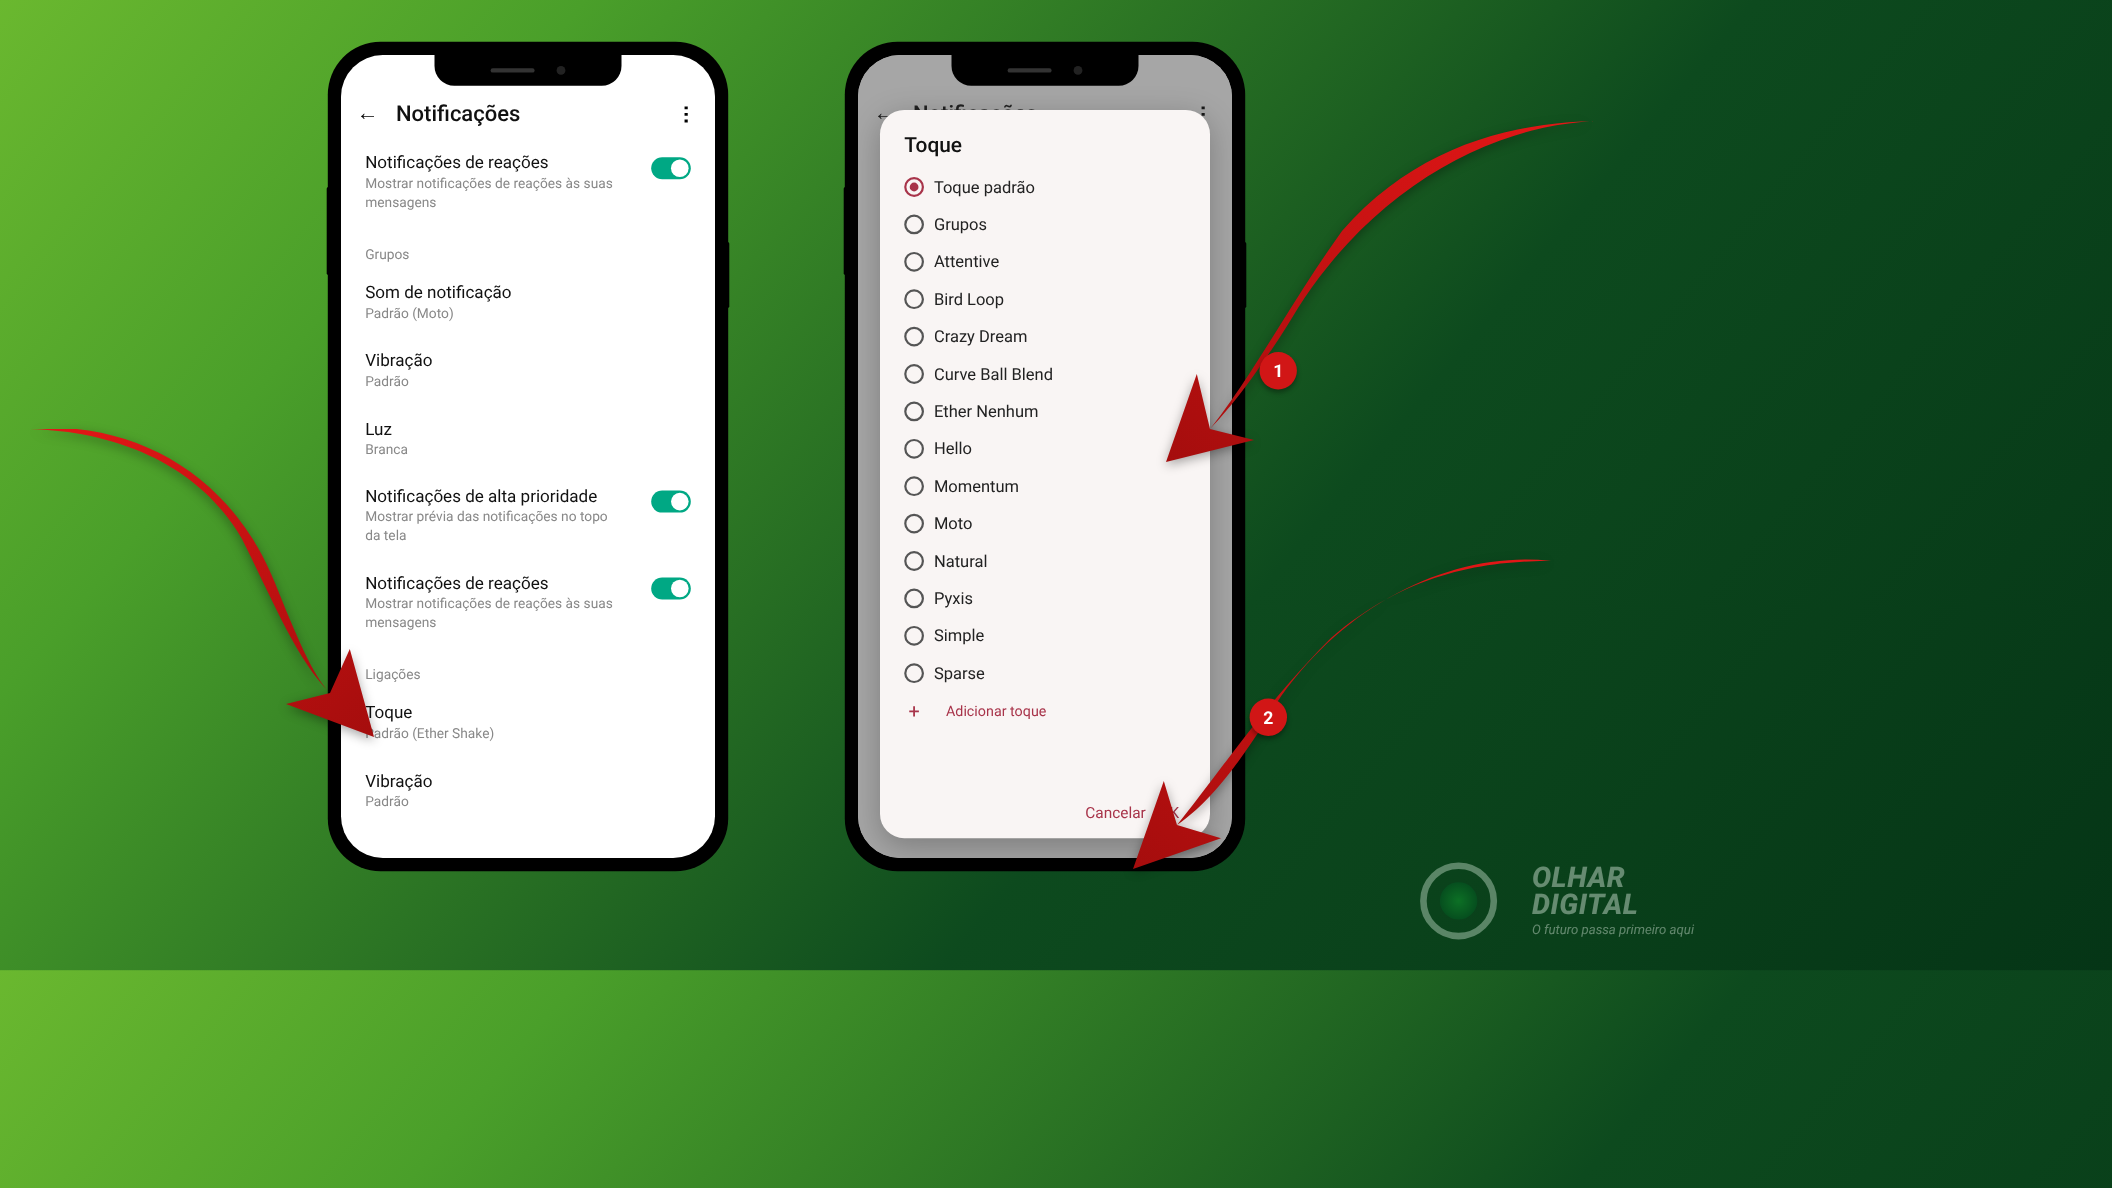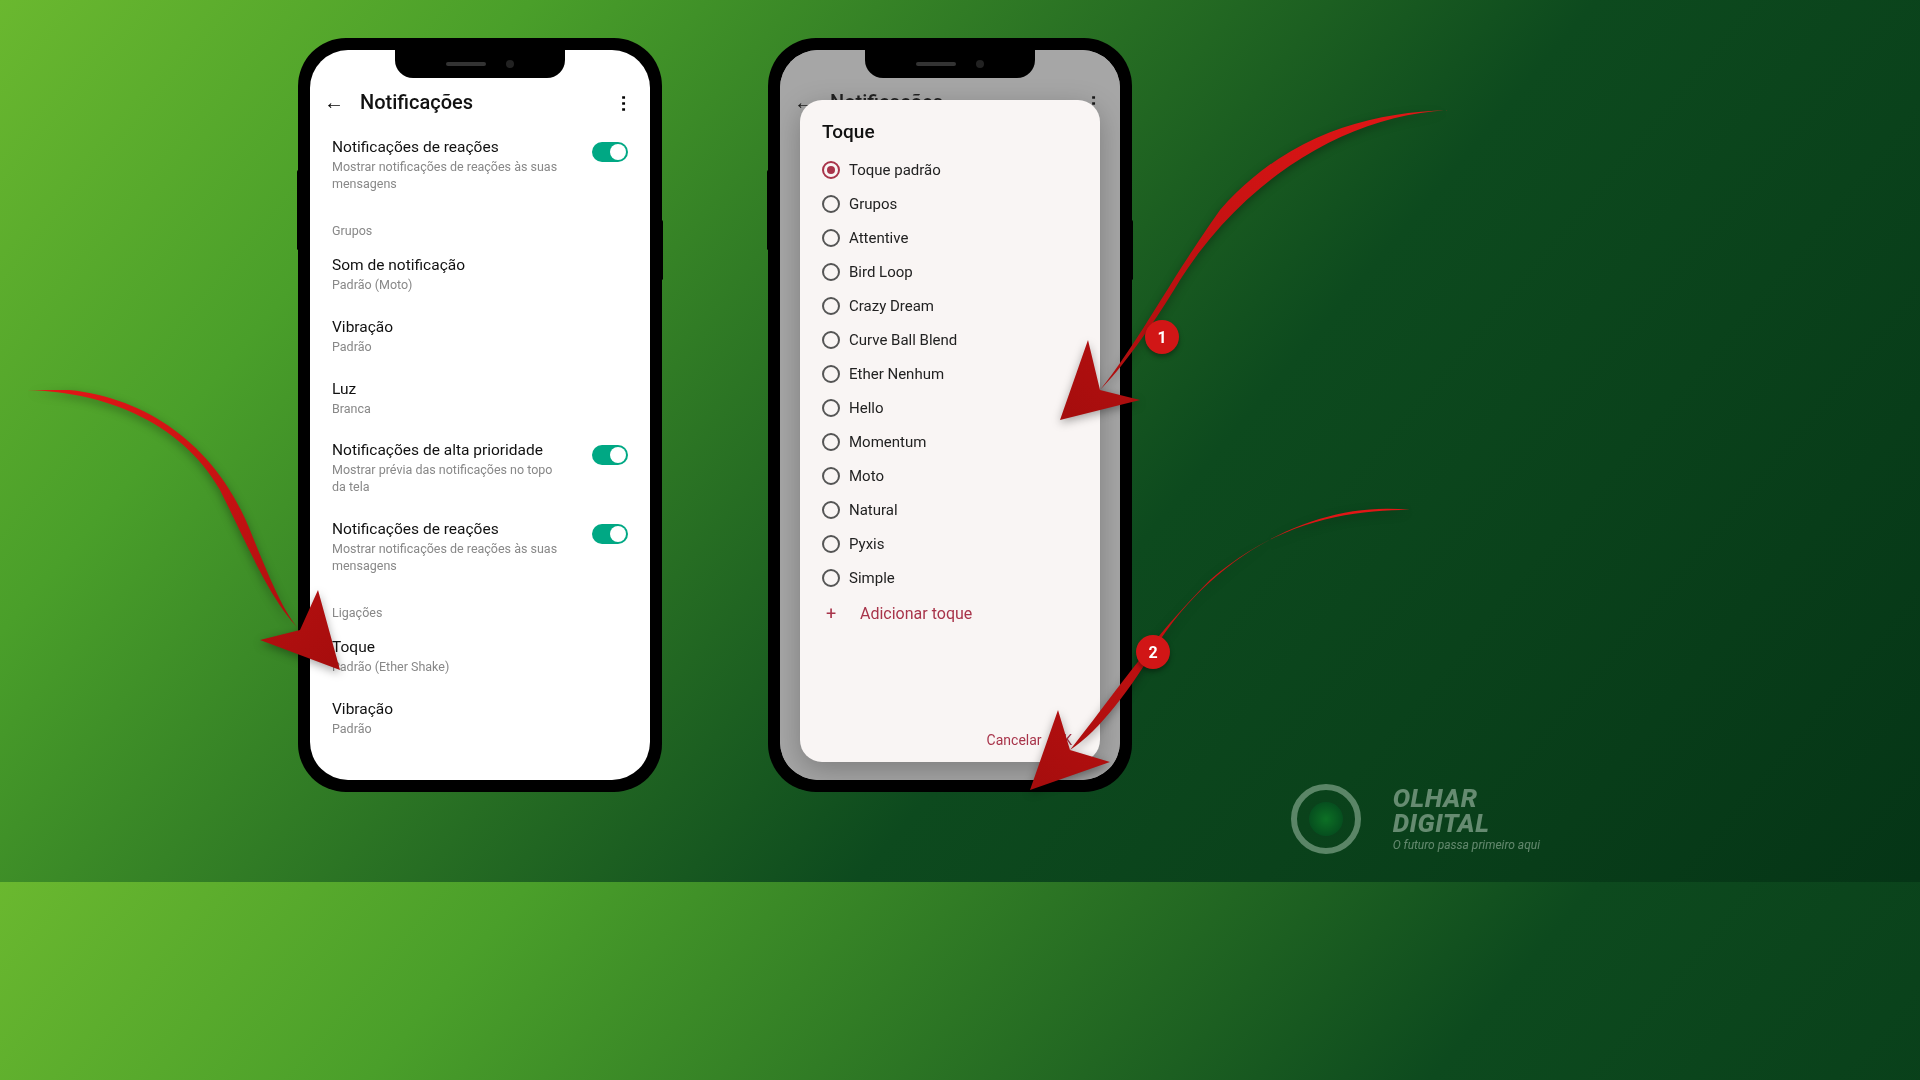--- a/index.html
+++ b/index.html
@@ -71,21 +71,21 @@
   }
   .radio {
     width: 18px; height: 18px; border: 2px solid #555; border-radius: 50%;
     display: flex; align-items: center; justify-content: center; flex-shrink: 0;
   }
   .radio.sel { border-color: #a8344a; }
   .radio.sel::after { content: ""; width: 8px; height: 8px; background: #a8344a; border-radius: 50%; }
   .radio-label { font-size: 15px; color: #222; }
   .add-row { display: flex; align-items: center; gap: 20px; padding: 8px 0; color: #a8344a; }
   .add-plus { width: 18px; text-align: center; font-size: 18px; font-weight: 400; }
-  .add-label { font-size: 16px; }
+  .add-label { font-size: 13px; }
   .dialog-actions {
     display: flex; justify-content: flex-end; gap: 12px;
     padding: 8px 28px 4px; font-size: 14px; color: #a8344a;
   }
   
   .arrow { position: absolute; z-index: 10; }
   .arrow svg { display: block; filter: drop-shadow(0 3px 5px rgba(0,0,0,.35)); }
   .badge {
     position: absolute; width: 34px; height: 34px; background: #d11616;
     border-radius: 50%; color: #fff; font-weight: bold; font-size: 16px;
@@ -278,20 +278,24 @@
             <div class="radio"></div>
             <div class="radio-label">Natural</div>
           </div>
         <div class="radio-row">
             <div class="radio"></div>
             <div class="radio-label">Pyxis</div>
           </div>
         <div class="radio-row">
             <div class="radio"></div>
             <div class="radio-label">Simple</div>
+          </div>
+        <div class="radio-row">
+            <div class="radio"></div>
+            <div class="radio-label">Sparse</div>
           </div>
         <div class="add-row">
             <div class="add-plus">+</div>
             <div class="add-label">Adicionar toque</div>
           </div>
       </div>
       <div class="dialog-actions">
         <span>Cancelar</span>
         <span>OK</span>
       </div>

